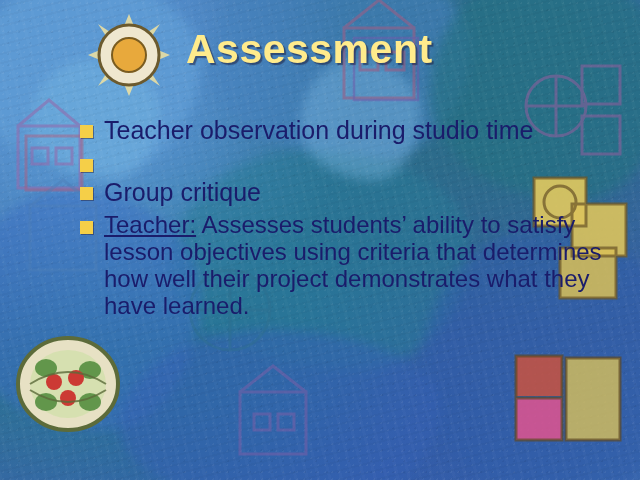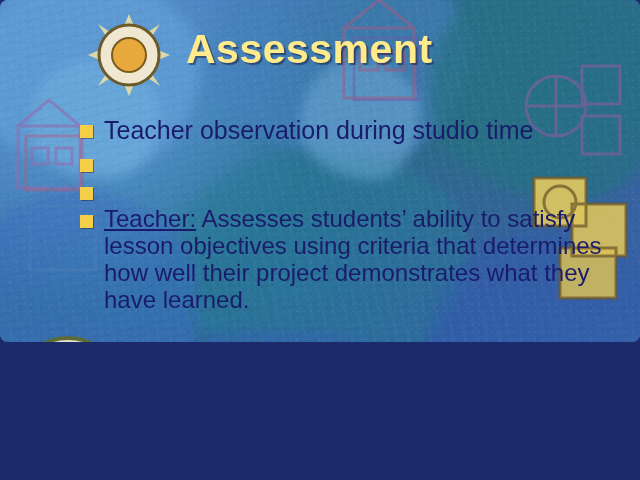--- a/index.html
+++ b/index.html
@@ -9,24 +9,23 @@
   }
   body {
     width: 640px;
     height: 480px;
     overflow: hidden;
     font-family: "Liberation Sans", sans-serif;
   }
   .slide {
     position: relative;
     width: 640px;
-    height: 342px;
+    height: 480px;
     overflow: hidden;
     background: #3b6fae;
-    border-radius: 8px;
   }
 
   
   .bg-base {
     position: absolute;
     inset: 0;
     background:
       radial-gradient(circle at 12% 18%, rgba(90,150,210,0.85) 0 14%, rgba(0,0,0,0) 40%),
       radial-gradient(circle at 72% 12%, rgba(40,110,130,0.7) 0 18%, rgba(0,0,0,0) 45%),
       radial-gradient(circle at 30% 62%, rgba(40,120,150,0.65) 0 20%, rgba(0,0,0,0) 48%),
@@ -297,20 +296,21 @@
       <span class="bullet-marker"></span>
       <span class="bullet-text">Teacher observation during studio time</span>
     </div>
 
     <div class="bullet-row">
       <span class="bullet-marker"></span>
     </div>
 
     <div class="bullet-row">
       <span class="bullet-marker"></span>
+      <span class="bullet-text">Group critique</span>
     </div>
 
     <div class="bullet-row">
       <span class="bullet-marker"></span>
       <span class="bullet-text small"><span class="underline">Teacher:</span><span> Assesses students’ ability to satisfy lesson objectives using criteria that determines how well their project demonstrates what they have learned.</span></span>
     </div>
 
   </div>
 </div>
 

